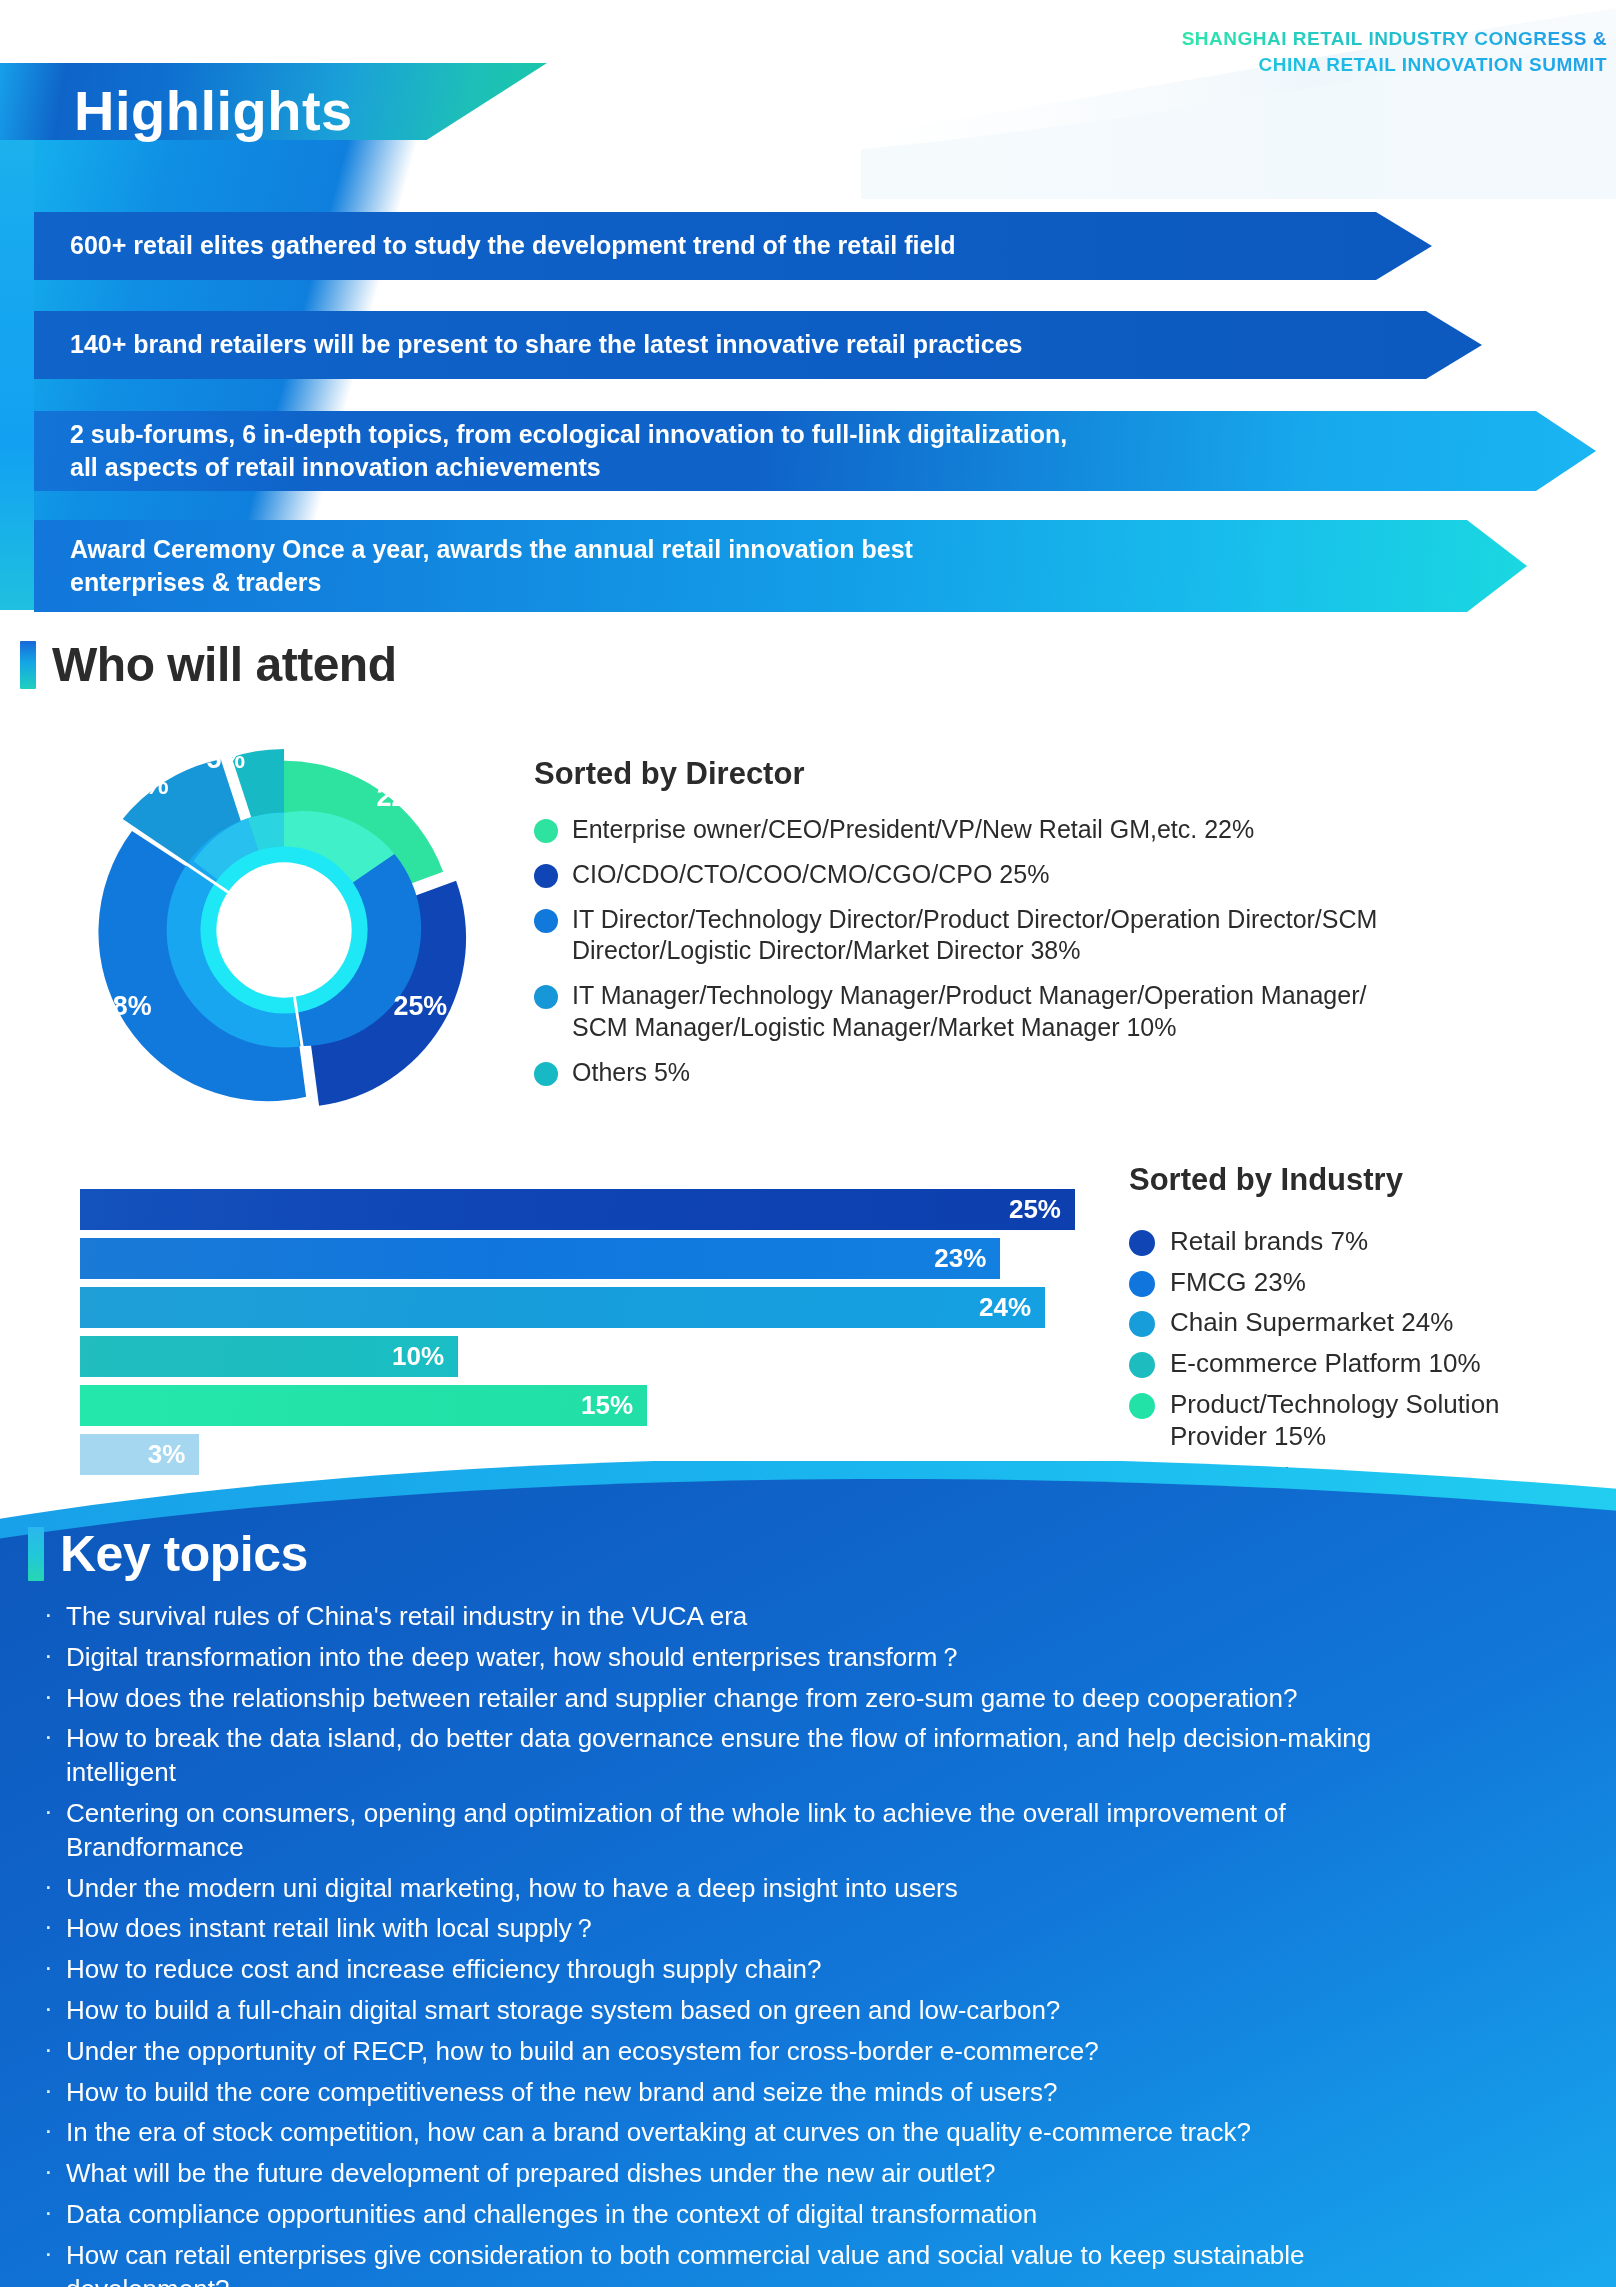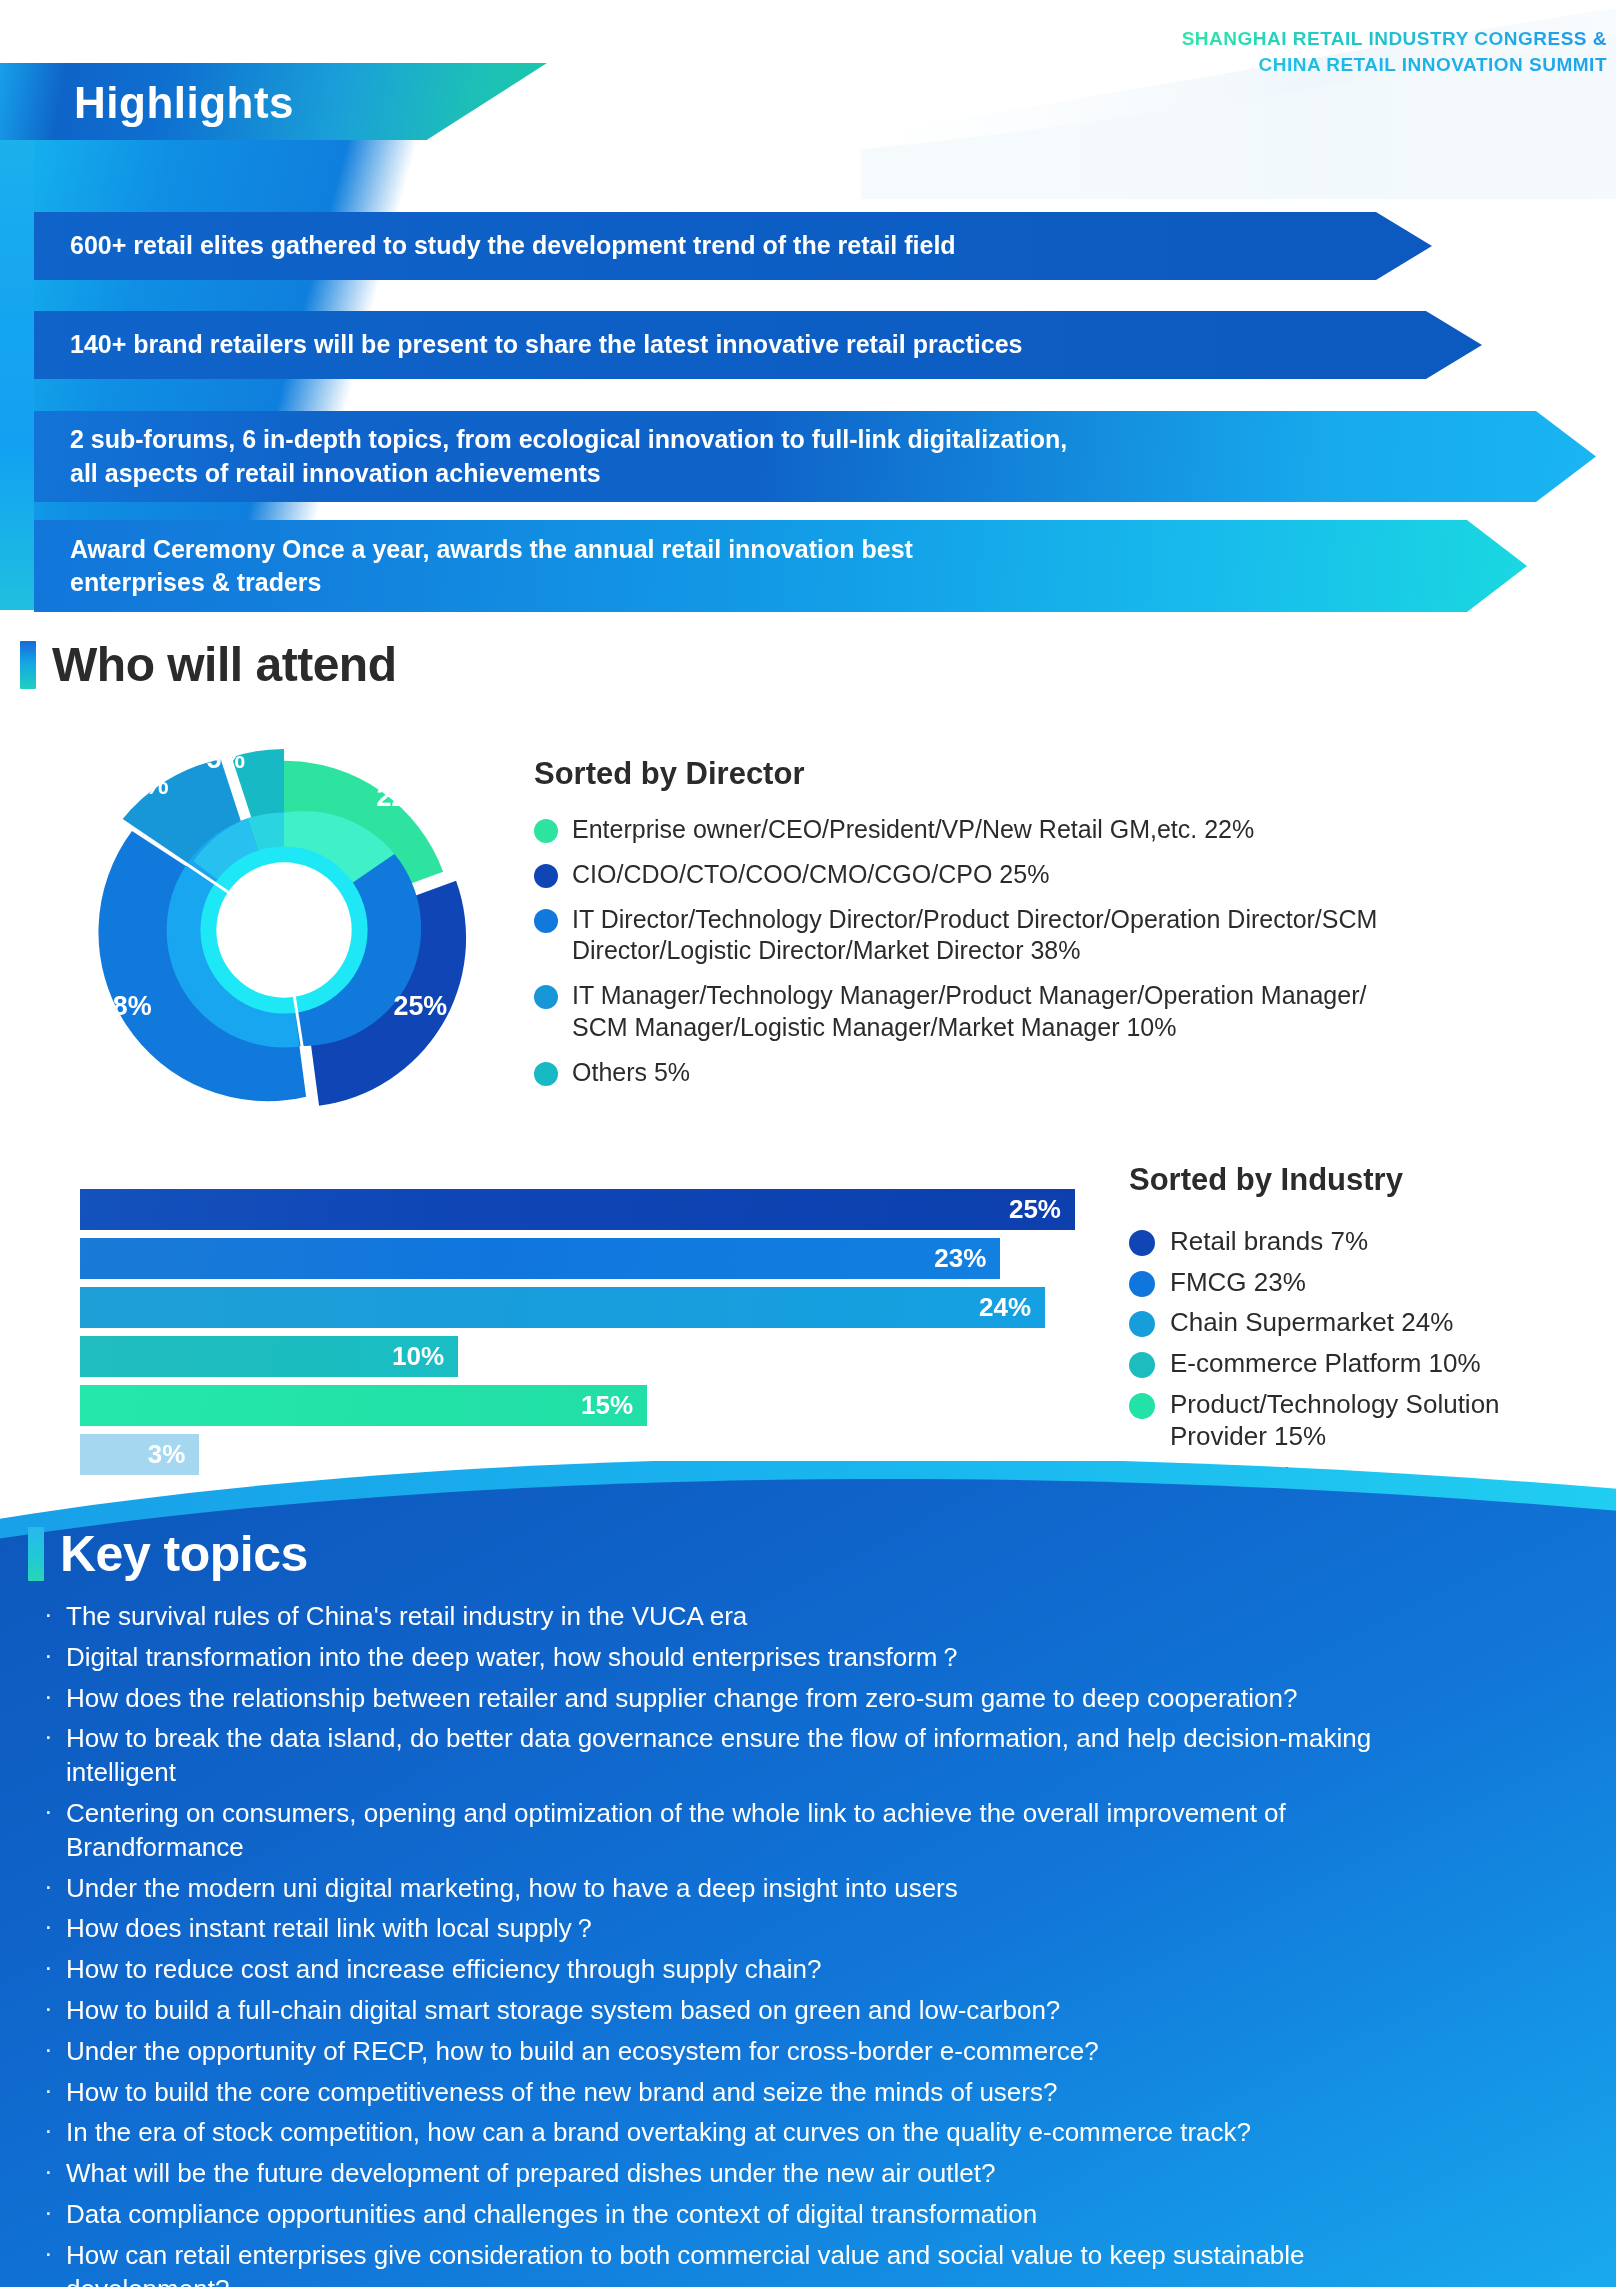--- a/index.html
+++ b/index.html
@@ -35,21 +35,21 @@
   }
 
   
   .hl-band {
     position:absolute; left:0; top:63px; width:547px; height:77px;
     background:linear-gradient(100deg,#17a0ea 0%, #0f64c8 12%, #0e6fd0 30%, #1aa0d8 62%, #1dbfb8 85%, #19c7a8 100%);
     clip-path: polygon(0 0, 100% 0, 78% 100%, 0 100%);
   }
   .hl-band-text {
     position:absolute; left:74px; top:78px;
-    font-size:44px; font-weight:bold; color:#ffffff;
+    font-size:56px; font-weight:bold; color:#ffffff;
     letter-spacing:0.5px;
   }
 
   
   .hl-backdrop {
     position:absolute; left:0; top:139px; width:1617px; height:468px;
     background:linear-gradient(105deg,#16b7ef 0%, #0f8fe4 10%, #0f7fdd 20%, rgba(255,255,255,0) 24%);
   }
   .hl-leftstrip {
     position:absolute; left:0; top:63px; width:34px; height:547px;
@@ -63,21 +63,21 @@
     color:#ffffff; font-weight:bold; font-size:25px;
     padding-left:36px;
     line-height:1.34;
   }
   .a1 { left:34px; top:212px; width:1398px; height:68px;
         background:linear-gradient(90deg,#0f63c9 0%, #0d5ec4 55%, #0c59bf 100%);
         clip-path:polygon(0 0, calc(100% - 56px) 0, 100% 50%, calc(100% - 56px) 100%, 0 100%); }
   .a2 { left:34px; top:311px; width:1448px; height:68px;
         background:linear-gradient(90deg,#0f63c9 0%, #0d5ec4 55%, #0c59bf 100%);
         clip-path:polygon(0 0, calc(100% - 56px) 0, 100% 50%, calc(100% - 56px) 100%, 0 100%); }
-  .a3 { left:34px; top:411px; width:1562px; height:91px;
+  .a3 { left:34px; top:411px; width:1562px; height:80px;
         background:linear-gradient(95deg,#1374d8 0%, #0f63c9 18%, #0f62c8 46%, #17a9ec 82%, #1ab5f2 100%);
         clip-path:polygon(0 0, calc(100% - 60px) 0, 100% 50%, calc(100% - 60px) 100%, 0 100%); }
   .a4 { left:34px; top:520px; width:1493px; height:92px;
         background:linear-gradient(95deg,#1276da 0%, #1281dd 20%, #139fe8 55%, #18bdec 80%, #1ad8e0 100%);
         clip-path:polygon(0 0, calc(100% - 60px) 0, 100% 50%, calc(100% - 60px) 100%, 0 100%); }
   .arrow span { display:block; }
 
   
   .sec-head {
     position:absolute; display:flex; align-items:center; gap:16px;

